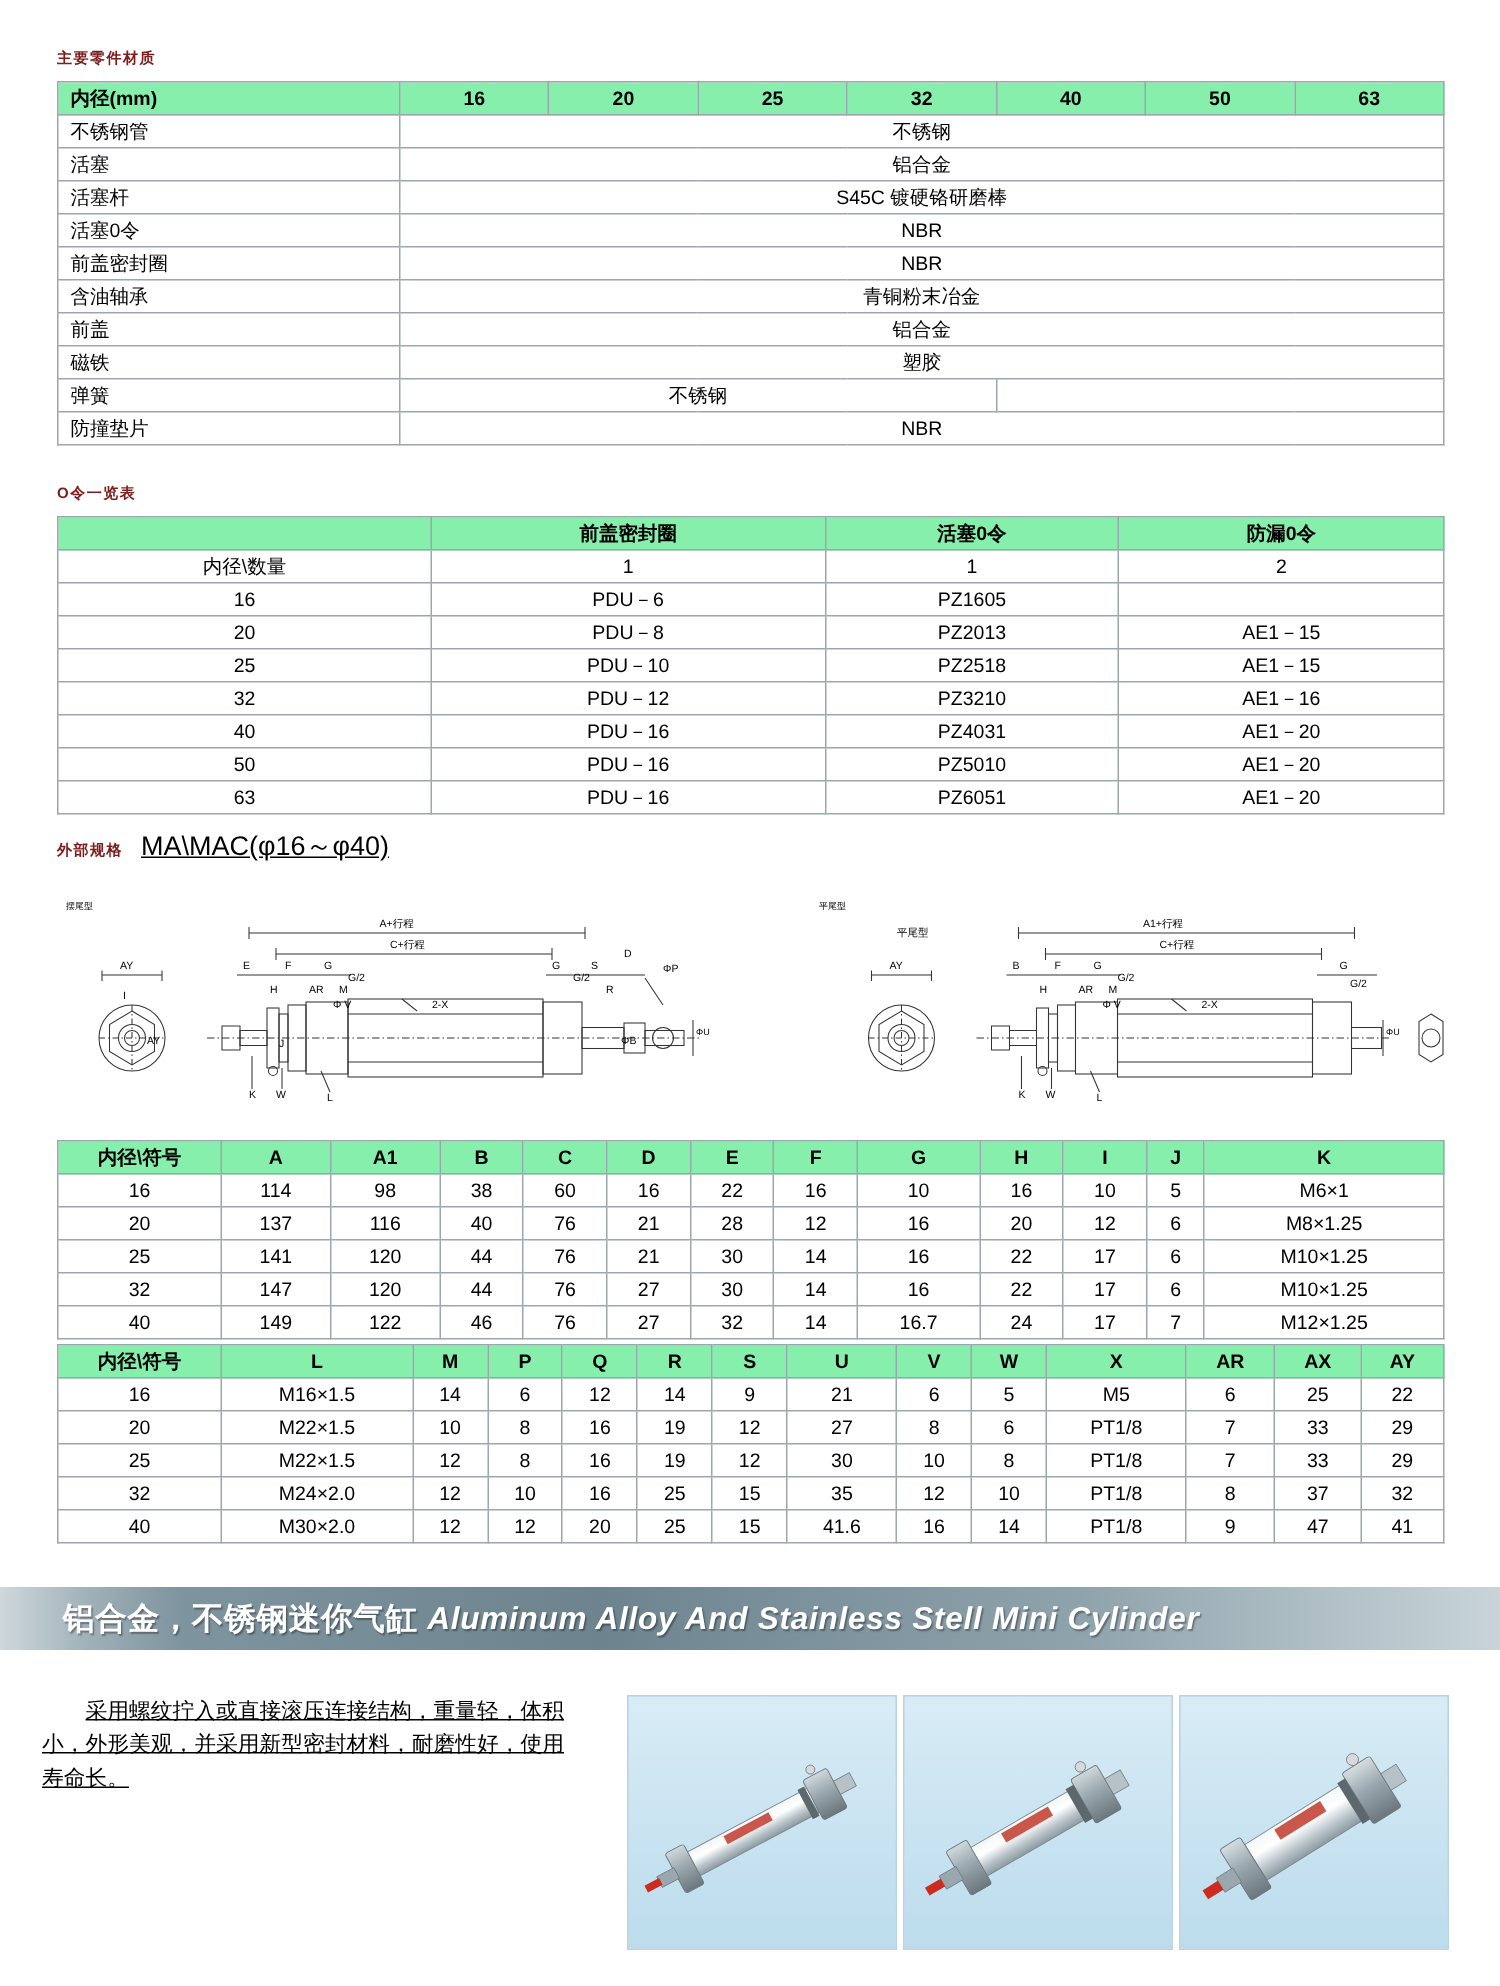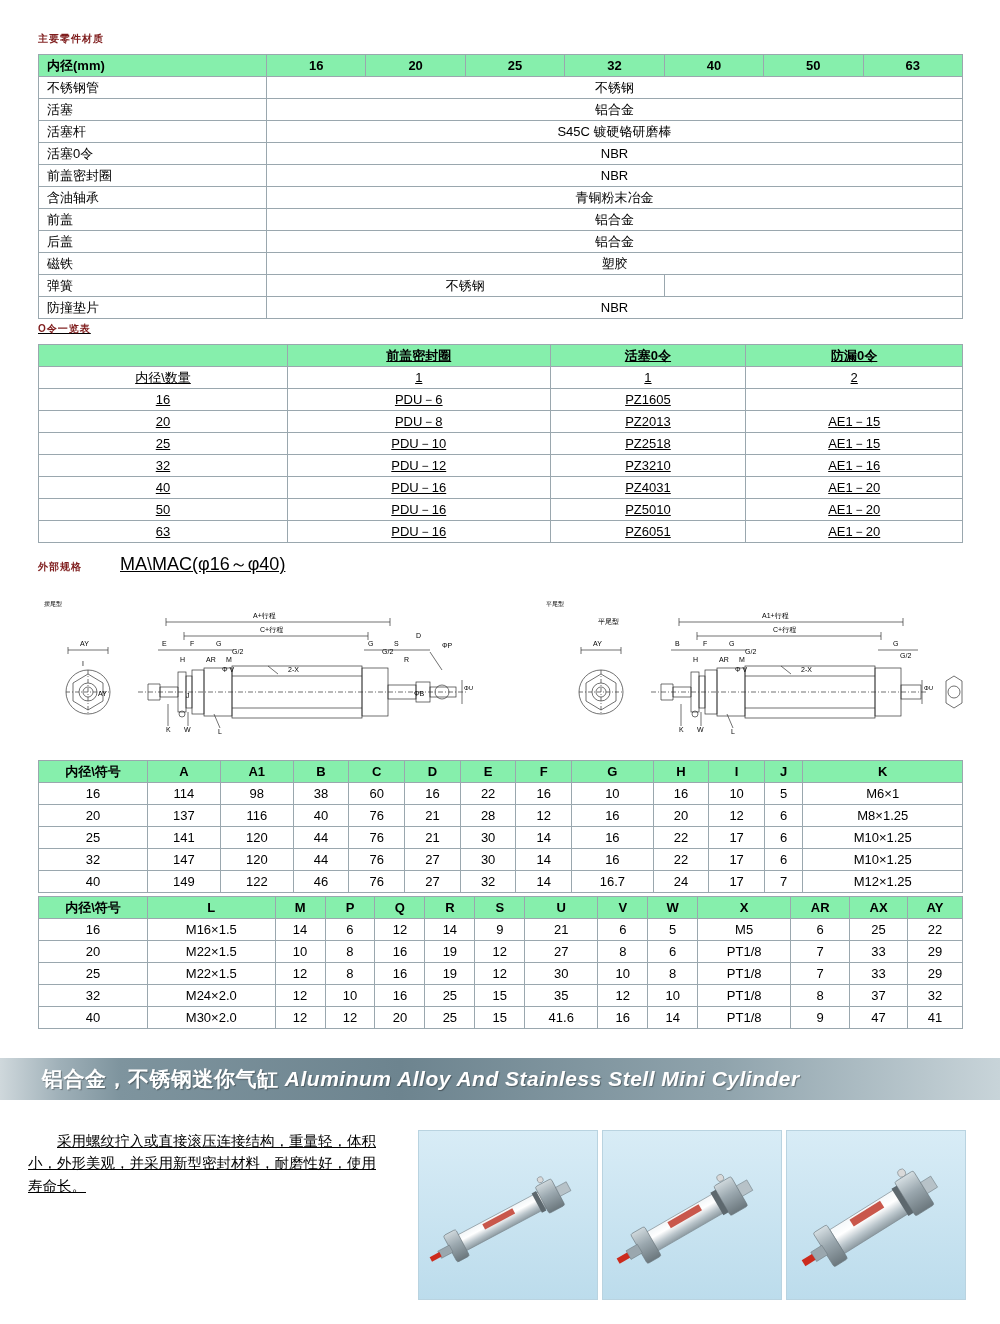--- a/index.html
+++ b/index.html
@@ -38,27 +38,27 @@
     font-weight:bold;
   }
 
   
   #sec1{position:absolute;left:38px;top:32px;width:925px;}
   #sec1 .sec-title{margin-bottom:8px;}
   #tbl1 td{height:21px;}
   #tbl1 td.nm{width:215px;text-align:left;padding-left:8px;}
 
   
-  #sec2{position:absolute;left:38px;top:322px;width:925px;text-decoration:underline;}
+  #sec2{position:absolute;left:38px;top:322px;width:925px;}
   #sec2 .sec-title{margin-bottom:8px;}
   #tbl2 td{height:21px;}
 
   
   #sec3{position:absolute;left:38px;top:552px;width:925px;}
-  #sec3 .title-row{display:flex;align-items:baseline;gap:38px;}
+  #sec3 .title-row{display:flex;align-items:baseline;gap:12px;}
   #sec3 .subtitle{font-size:18px;text-decoration:underline;}
 
   
   #draw{
     position:absolute;left:38px;top:592px;width:925px;height:165px;
     background:#fff;
   }
   #draw svg{display:block;}
 
   
@@ -143,24 +143,20 @@
           <tr>
             <td class="nm">前盖密封圈</td>
             <td colspan="7">NBR</td>
           </tr>
           <tr>
             <td class="nm">含油轴承</td>
             <td colspan="7">青铜粉末冶金</td>
           </tr>
           <tr>
             <td class="nm">前盖</td>
-            <td colspan="7">铝合金</td>
-          </tr>
-          <tr>
-            <td class="nm">后盖</td>
             <td colspan="7">铝合金</td>
           </tr>
           <tr>
             <td class="nm">磁铁</td>
             <td colspan="7">塑胶</td>
           </tr>
           <tr>
             <td class="nm">弹簧</td>
             <td colspan="4">不锈钢</td>
             <td colspan="3"></td>

